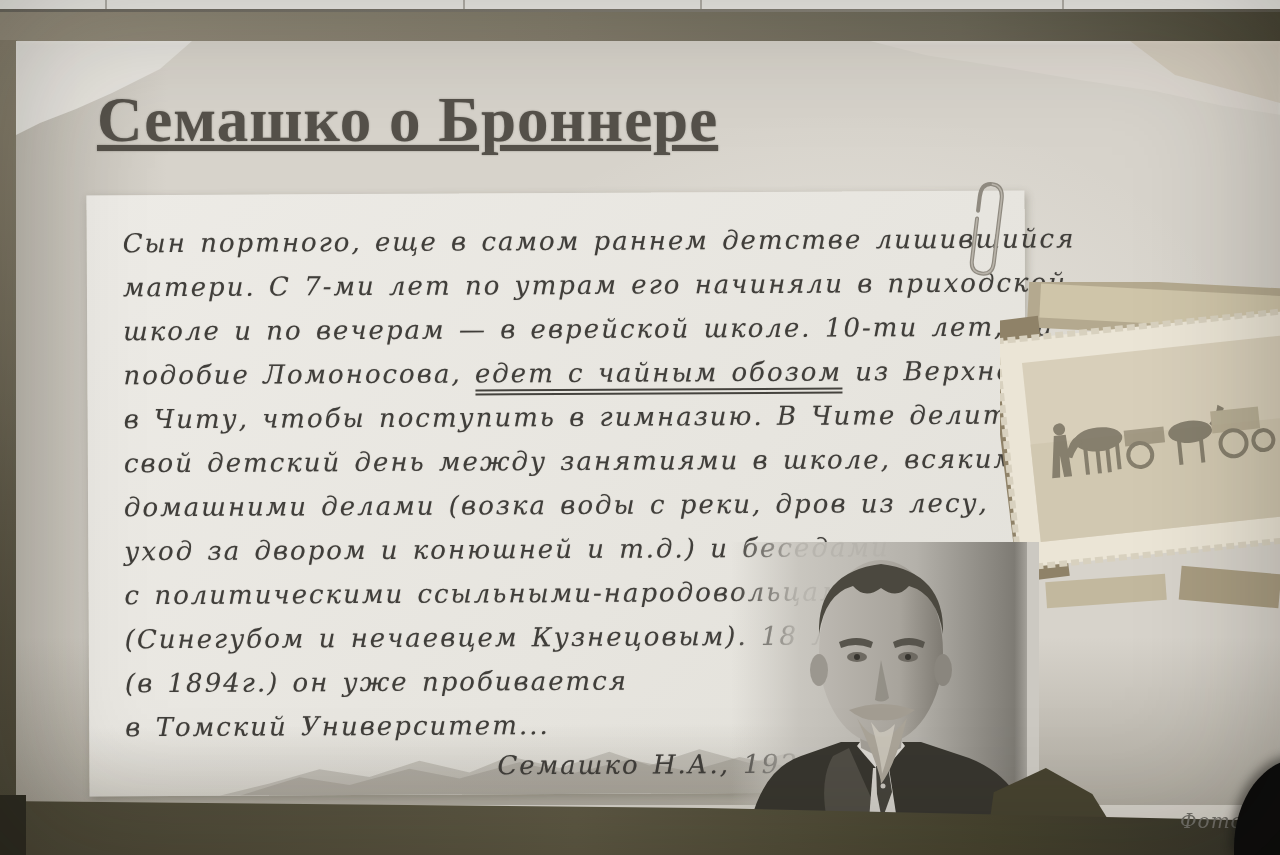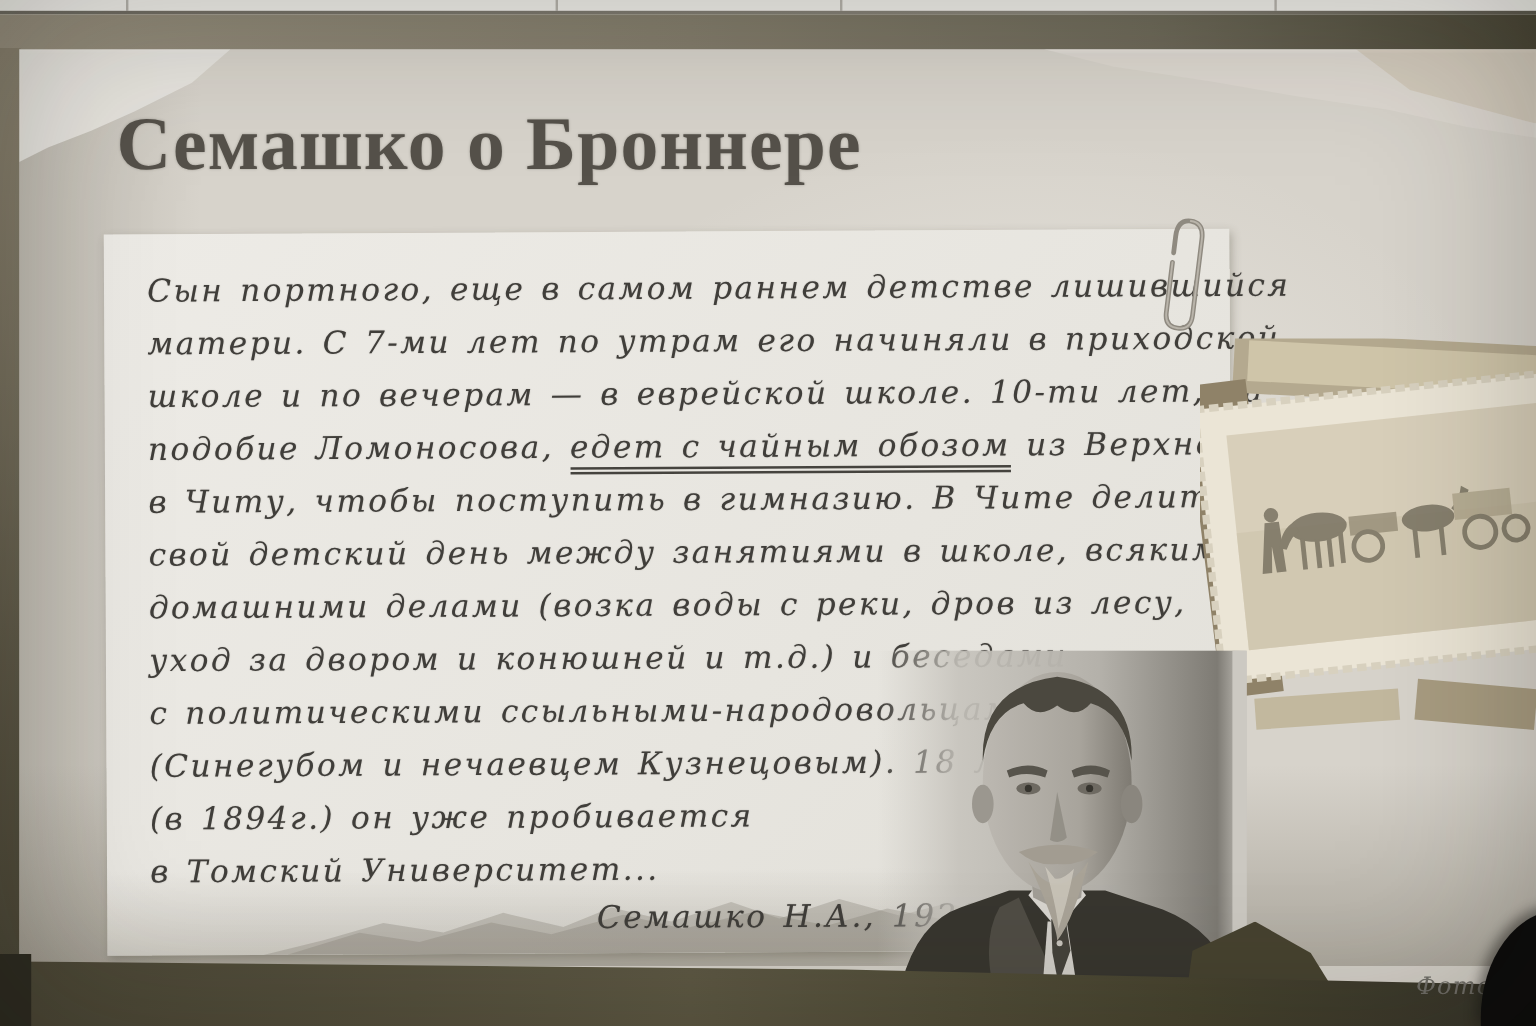--- a/index.html
+++ b/index.html
@@ -29,21 +29,21 @@
     filter:drop-shadow(1px 2px 1px rgba(110,105,90,.45));}
   .torn-top-right{position:absolute;left:870px;top:41px;width:410px;height:90px;
     background:rgba(233,230,223,.75);
     clip-path:polygon(0 0,100% 0,100% 82%,86% 72%,70% 56%,52% 44%,34% 30%,14% 16%);
     filter:drop-shadow(0 2px 1px rgba(110,105,90,.4));}
   .torn-tan-corner{position:absolute;left:1130px;top:41px;width:150px;height:62px;
     background:rgba(186,170,135,.28);clip-path:polygon(0 0,100% 0,100% 100%,30% 55%);}
   
   .slide-title{position:absolute;left:97px;top:84px;width:900px;
     font-family:"Liberation Serif",serif;font-weight:bold;font-size:63px;letter-spacing:1px;
-    color:#55514a;text-shadow:0 0 2px rgba(85,81,74,.45);}
+    color:#55514a;text-shadow:0 0 2px rgba(85,81,74,.45);text-decoration:underline;}
   
   .quote-paper{position:absolute;left:88px;top:193px;width:938px;height:601px;
     background:linear-gradient(135deg,#edebe6,#e7e5df 60%,#e2e0d9);
     transform:rotate(-.3deg);
     box-shadow:2px 3px 8px rgba(70,65,50,.30);}
   .paper-fade-bottom{position:absolute;left:0;bottom:0;width:100%;height:70px;
     background:linear-gradient(to bottom,rgba(150,145,133,0),rgba(150,145,133,.30));}
   .mountains{position:absolute;left:0;bottom:0;width:100%;height:52px;}
   .quote-text{position:absolute;left:36px;top:26px;width:880px;
     font-family:"DejaVu Serif","Liberation Serif",serif;font-style:italic;

